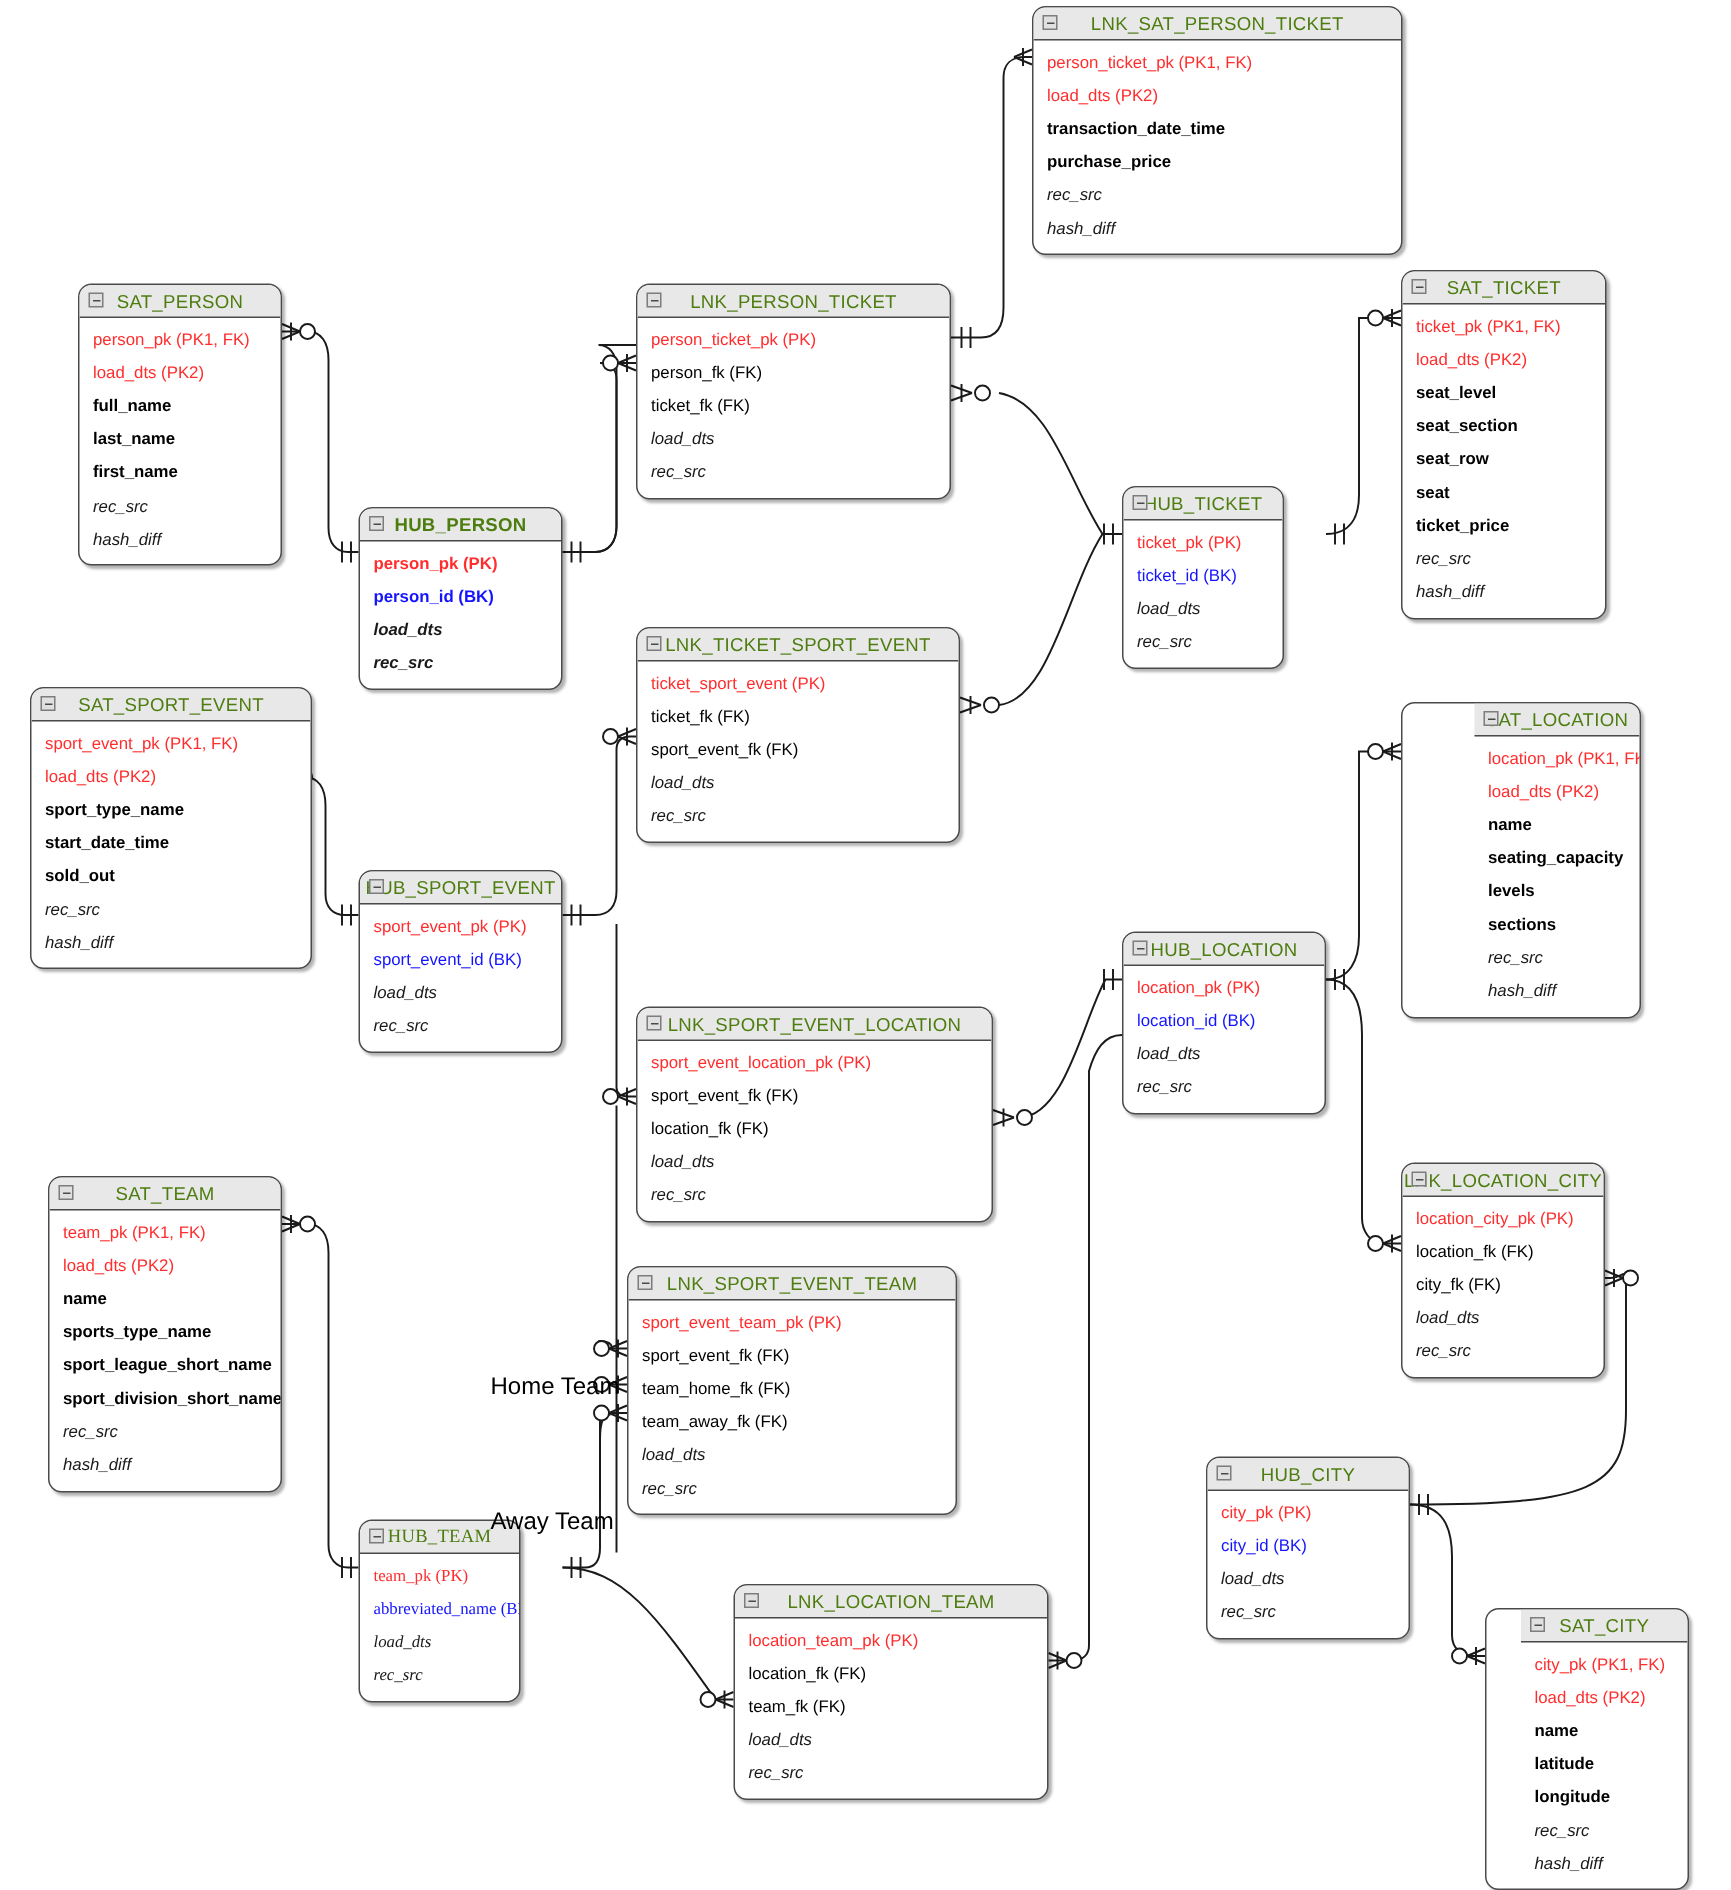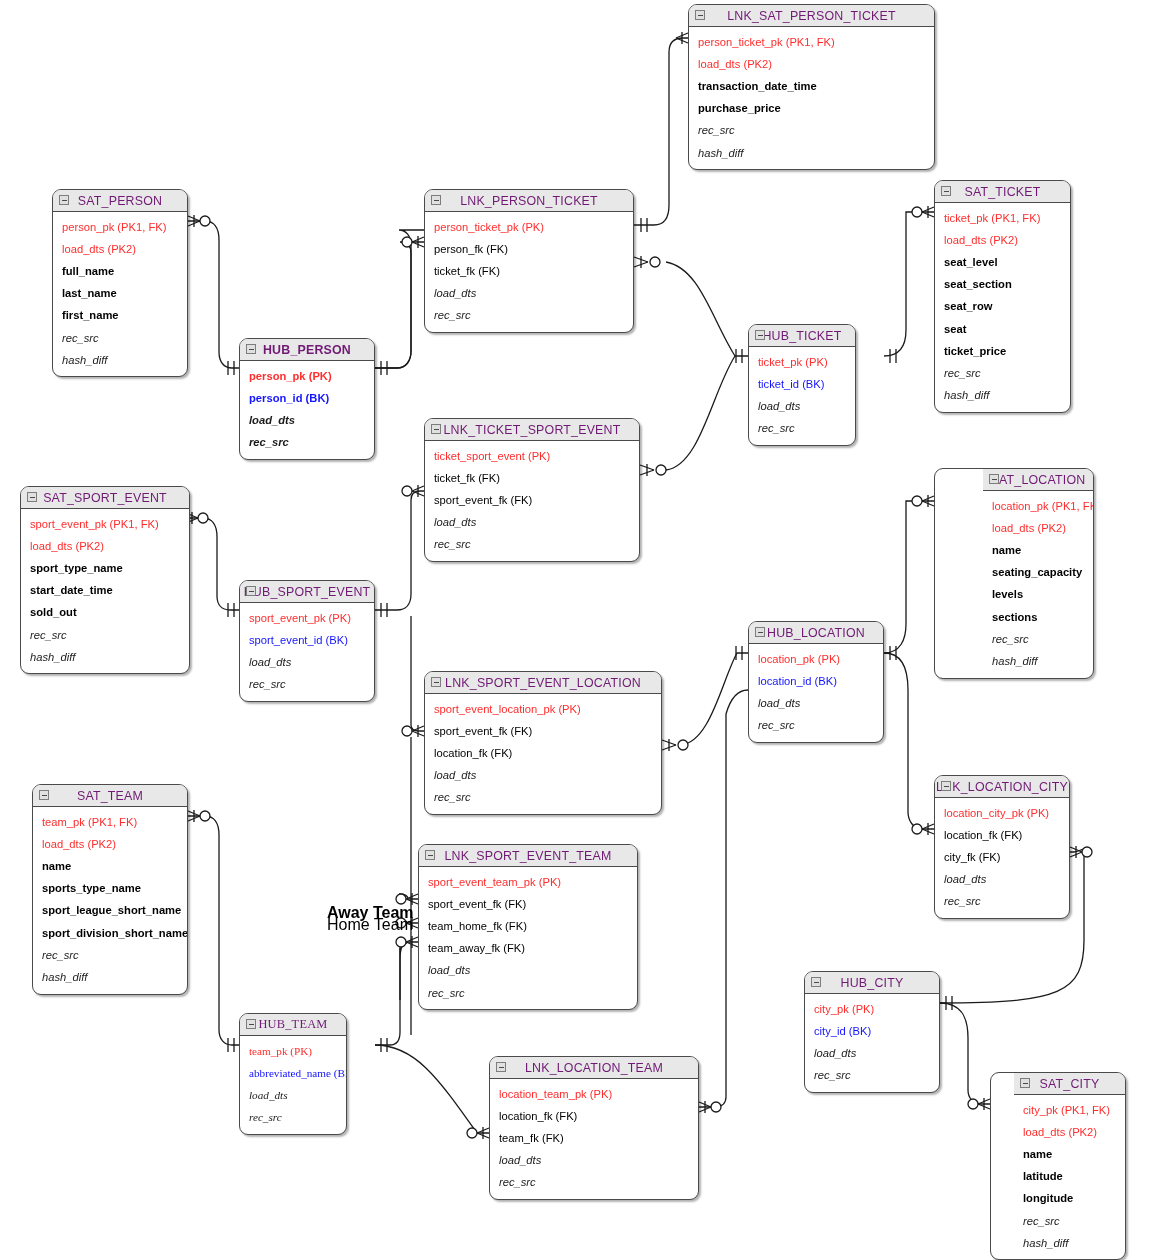--- a/index.html
+++ b/index.html
@@ -24,21 +24,21 @@
     overflow:hidden;
   }
   .ent-header{
     position:relative;
     height:21px;
     background:#e8e8e8;
     border-bottom:1.1px solid #4a4a4a;
     display:flex;align-items:center;justify-content:center;
   }
   .ent-title{
-    font-size:12.4px;color:#701a75;letter-spacing:.2px;white-space:nowrap;
+    font-size:12.4px;color:#4d7c0f;letter-spacing:.2px;white-space:nowrap;
   }
   .collapse-icon{
     position:absolute;left:6px;top:5px;width:10px;height:10px;
     border:1px solid #7d7d7d;background:#e0e0e0;box-sizing:border-box;
   }
   .collapse-icon::before{
     content:"";position:absolute;left:1.5px;top:4px;width:5px;height:1.2px;background:#4a4a4a;
   }
   .attr-list{padding:4px 0 5px 0;}
   .attr{
@@ -335,21 +335,21 @@
           <span class="ent-title">LNK_TICKET_SPORT_EVENT</span>
         </div>
         <div class="attr-list">
           <div class="attr pk">ticket_sport_event (PK)</div>
           <div class="attr ">ticket_fk (FK)</div>
           <div class="attr ">sport_event_fk (FK)</div>
           <div class="attr meta">load_dts</div>
           <div class="attr meta">rec_src</div>
         </div>
       </div>
-      <div class="entity" style="left: 20px; top: 486px; width: 170px;">
+      <div class="entity" style="left: 20px; top: 458px; width: 188px;">
         <div class="ent-header">
           <span class="collapse-icon"></span>
           <span class="ent-title">SAT_SPORT_EVENT</span>
         </div>
         <div class="attr-list">
           <div class="attr pk">sport_event_pk (PK1, FK)</div>
           <div class="attr pk">load_dts (PK2)</div>
           <div class="attr mand">sport_type_name</div>
           <div class="attr mand">start_date_time</div>
           <div class="attr mand">sold_out</div>
@@ -502,16 +502,16 @@
           <div class="attr mand">latitude</div>
           <div class="attr mand">longitude</div>
           <div class="attr meta">rec_src</div>
           <div class="attr meta">hash_diff</div>
         </div>
       </div>
     </div>
 
   <div id="edge-label-layer">
       <div class="edge-label" style="left: 327px; top: 916px;">Home Team</div>
-      <div class="edge-label" style="left: 327px; top: 904px; font-weight: bold;">Away Team</div>
+      <div class="edge-label" style="left: 327px; top: 1006px;">Away Team</div>
     </div>
 
 </div>
 
 </body></html>

